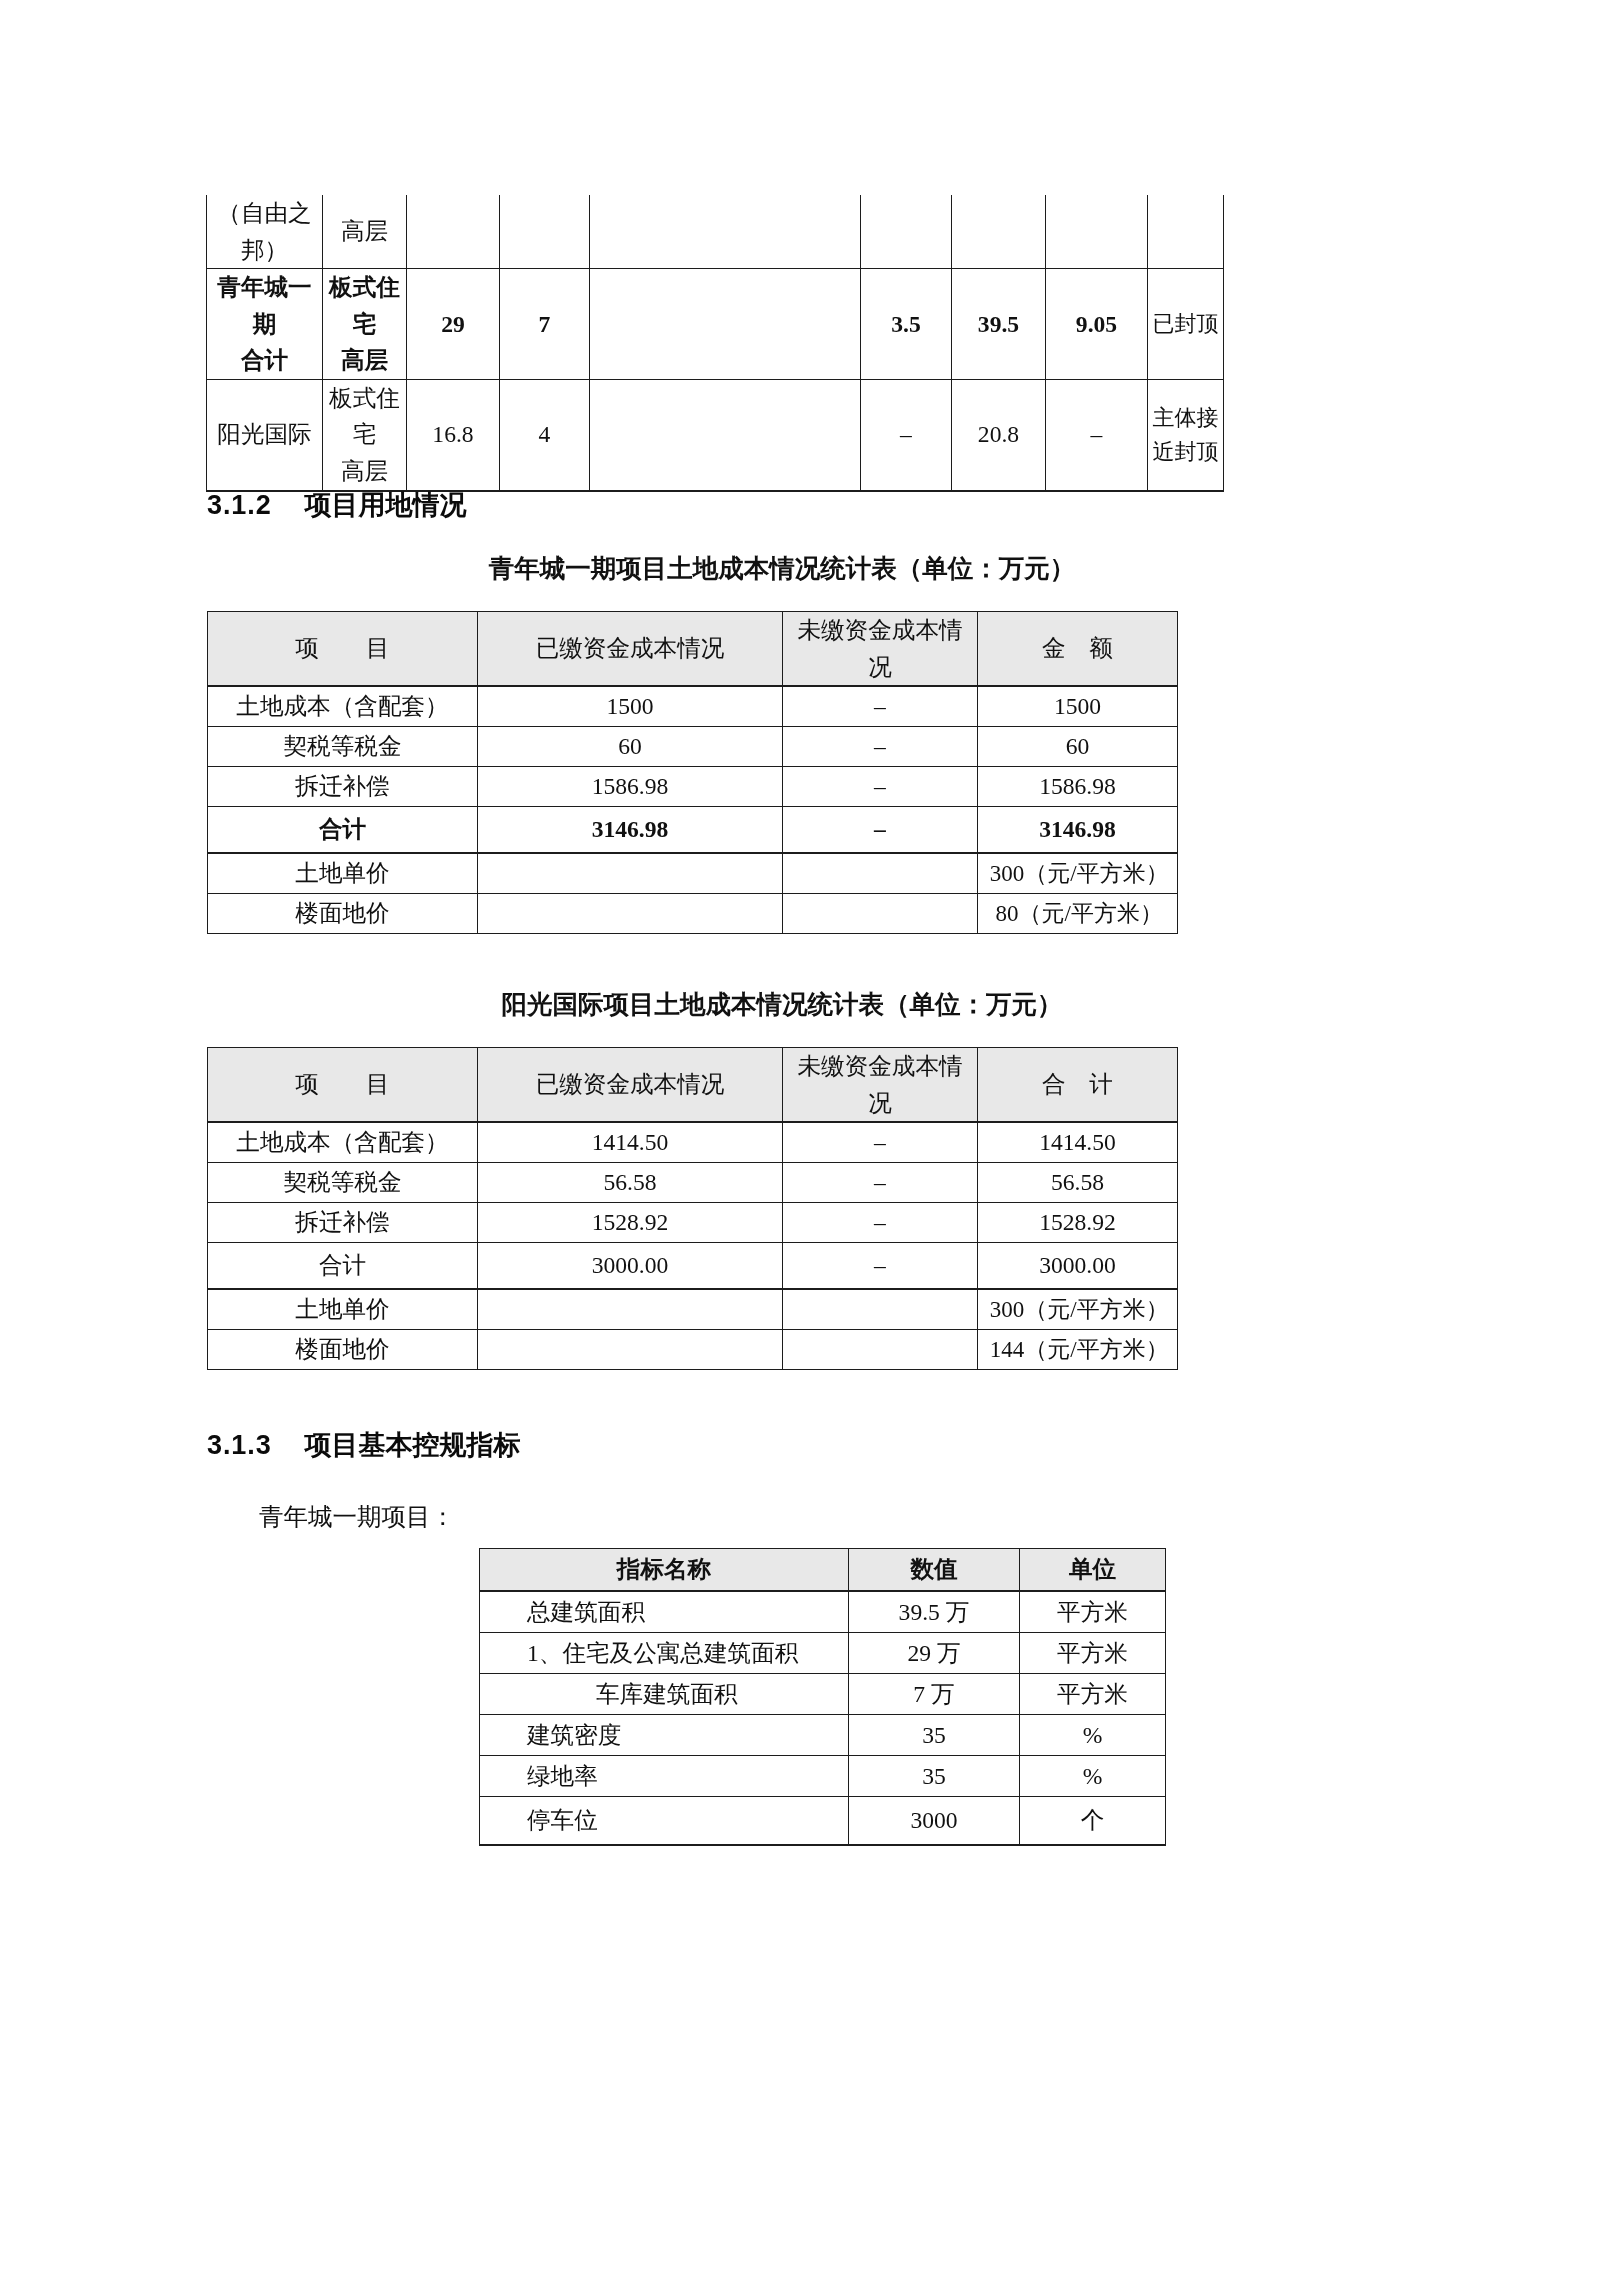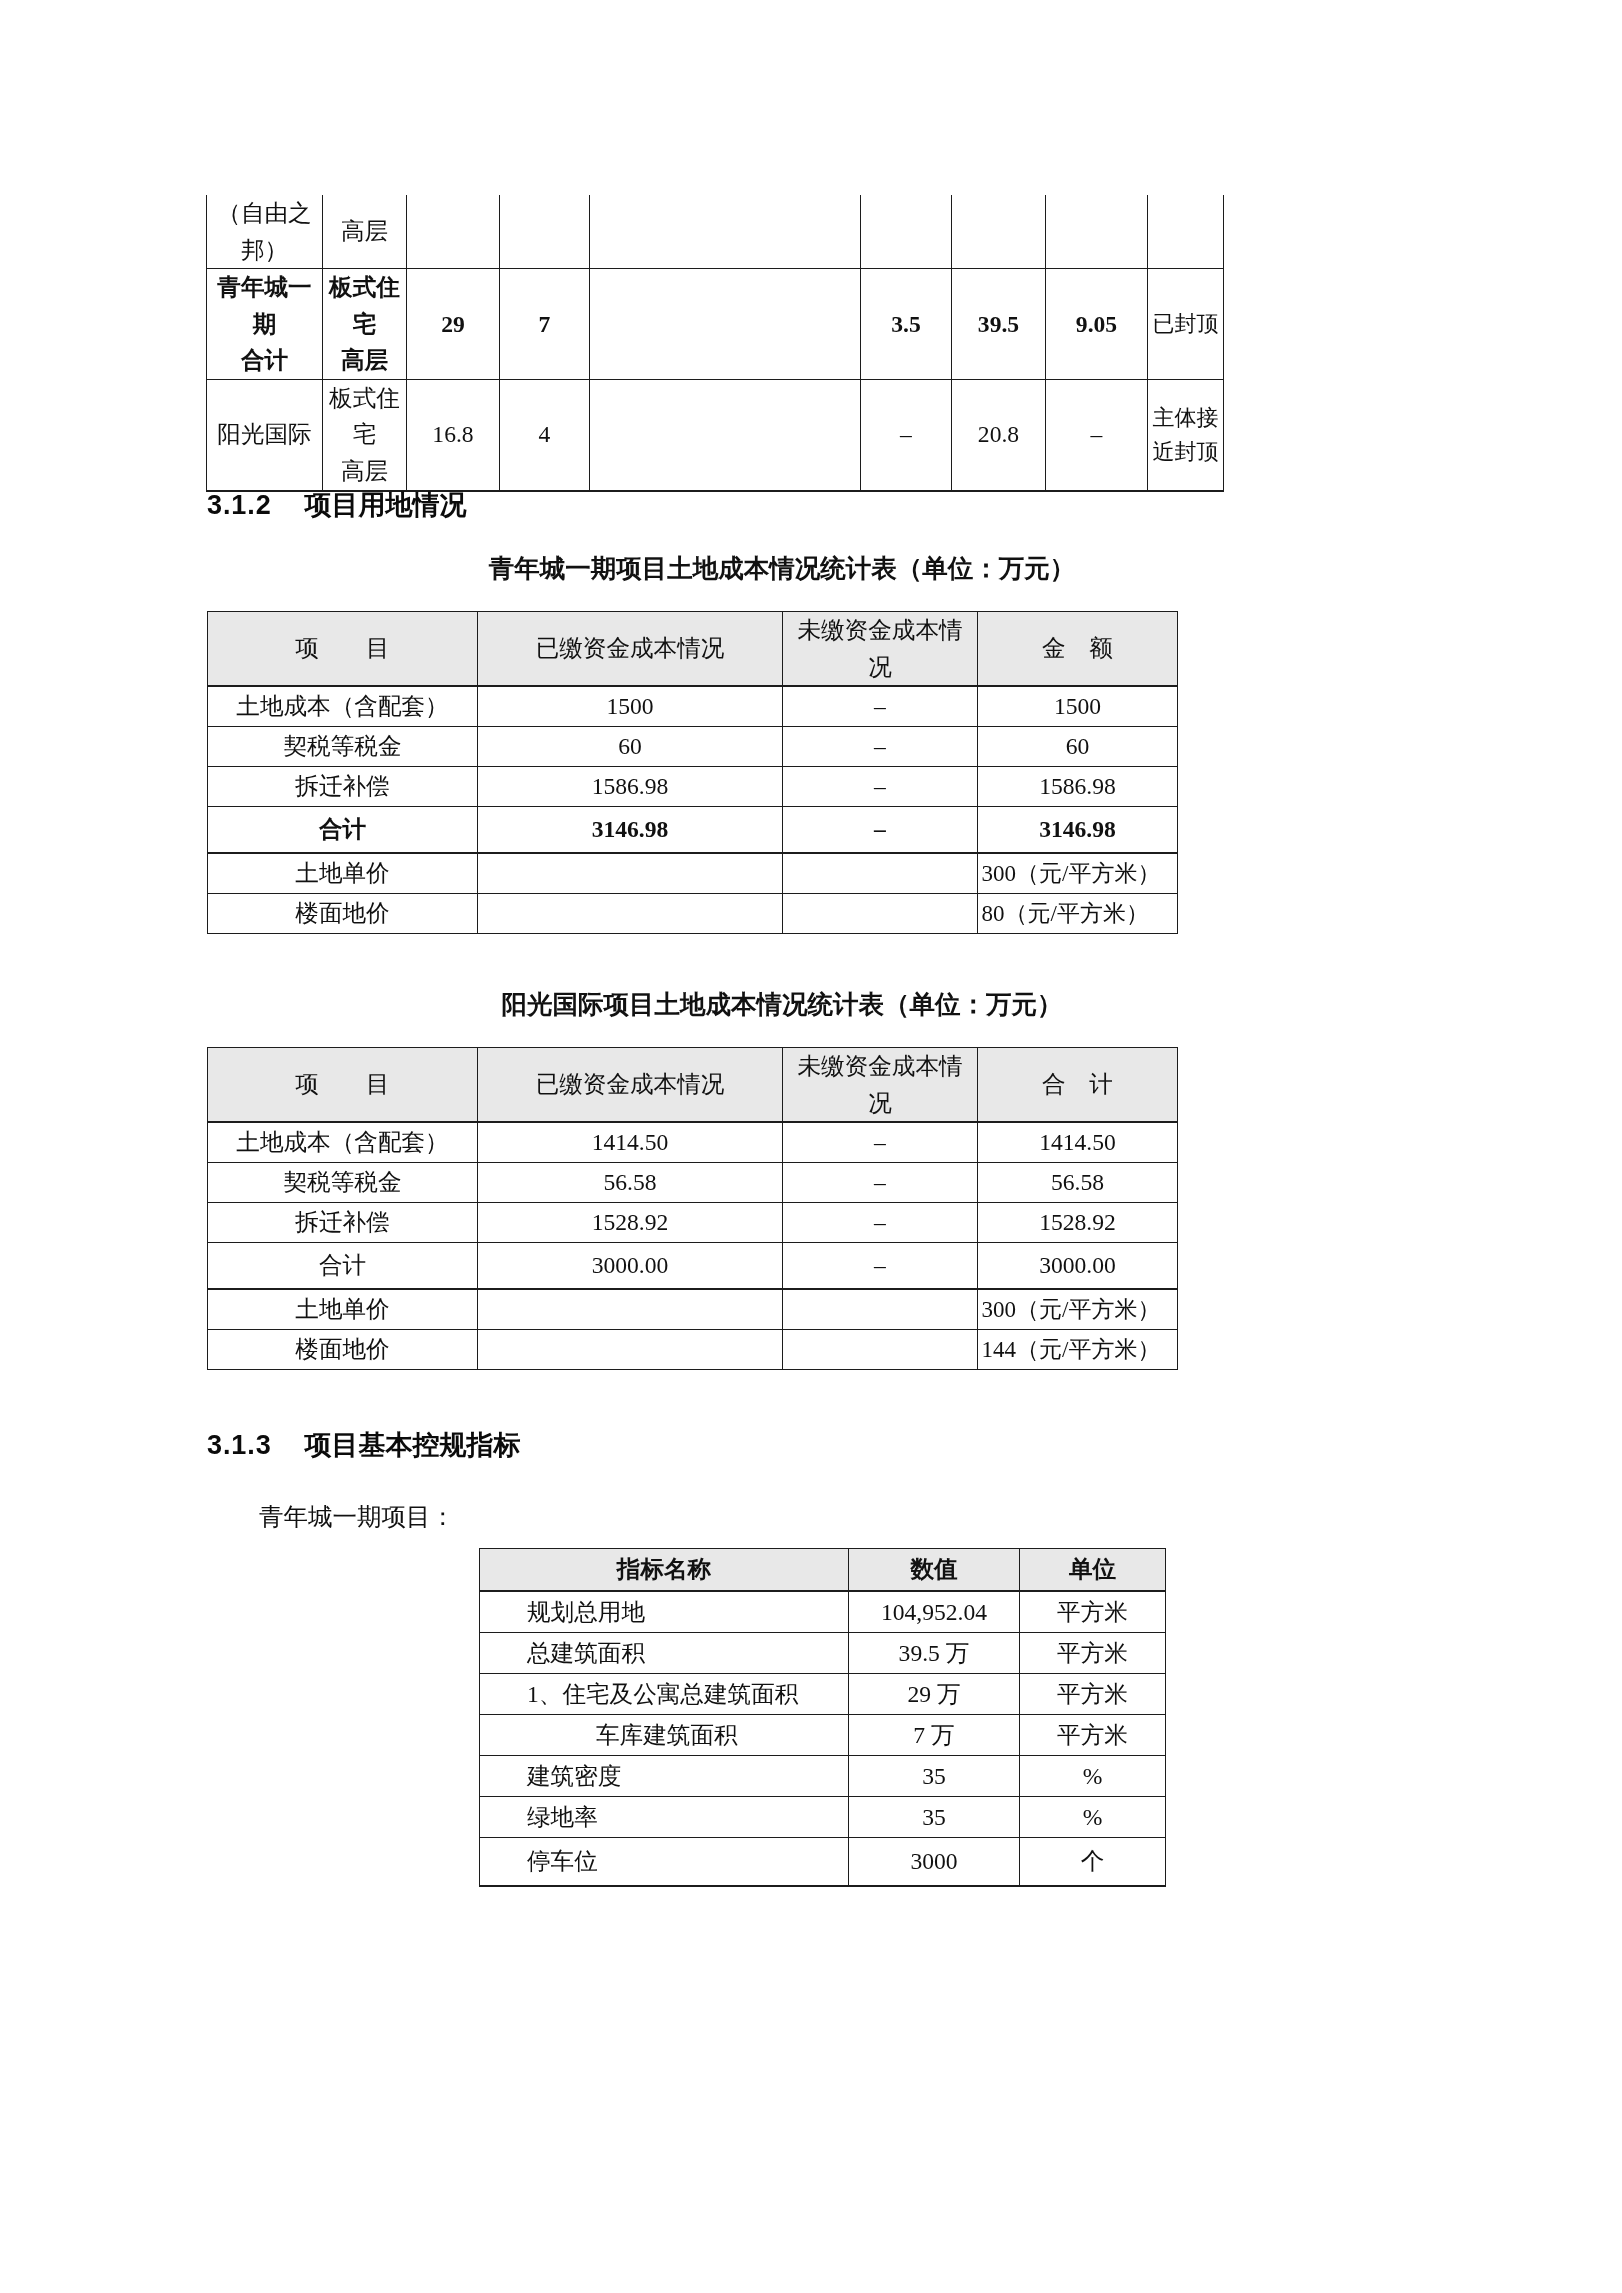--- a/index.html
+++ b/index.html
@@ -26,21 +26,21 @@
   .top-table tr.r3 td{height:76px;}
   .top-table td.small{font-size:22px;}
   .top-table tr.r3 td{border-bottom:2.7px solid #1c1c1c;}
   
   .cost-table{width:970px;}
   .cost-table td{height:39px;}
   .cost-table tr.head td{
     background:#e8e8e8;height:45px;border-bottom:2.7px solid #1c1c1c;
   }
   .cost-table tr.total-row td{border-bottom:2.7px solid #1c1c1c;height:45px;}
-  .cost-table td.price{text-align:left;padding-right:0;font-size:23px;}
+  .cost-table td.price{text-align:center;padding-right:0;font-size:23px;}
   .bold{font-weight:bold;}
   
   .index-table{left:479px;top:1548px;width:686px;}
   .index-table td{height:40px;}
   .index-table tr.head td{
     background:#e8e8e8;font-weight:bold;height:41px;border-bottom:2.7px solid #1c1c1c;
   }
   .index-table td.lbl{text-align:left;padding-left:47px;}
   .index-table td.lbl.indent{padding-left:116px;}
   .index-table tr.last td{height:47px;border-bottom:2.7px solid #1c1c1c;}
@@ -235,25 +235,20 @@
       <col style="width:171px">
       <col style="width:146px">
     </colgroup>
   <tbody>
       <tr class="head">
     <td>指标名称</td>
     <td>数值</td>
     <td>单位</td>
   </tr>
   <tr>
-    <td class="lbl">规划总用地</td>
-    <td>104,952.04</td>
-    <td>平方米</td>
-  </tr>
-  <tr>
     <td class="lbl">总建筑面积</td>
     <td>39.5 万</td>
     <td>平方米</td>
   </tr>
   <tr>
     <td class="lbl">1、住宅及公寓总建筑面积</td>
     <td>29 万</td>
     <td>平方米</td>
   </tr>
   <tr>

